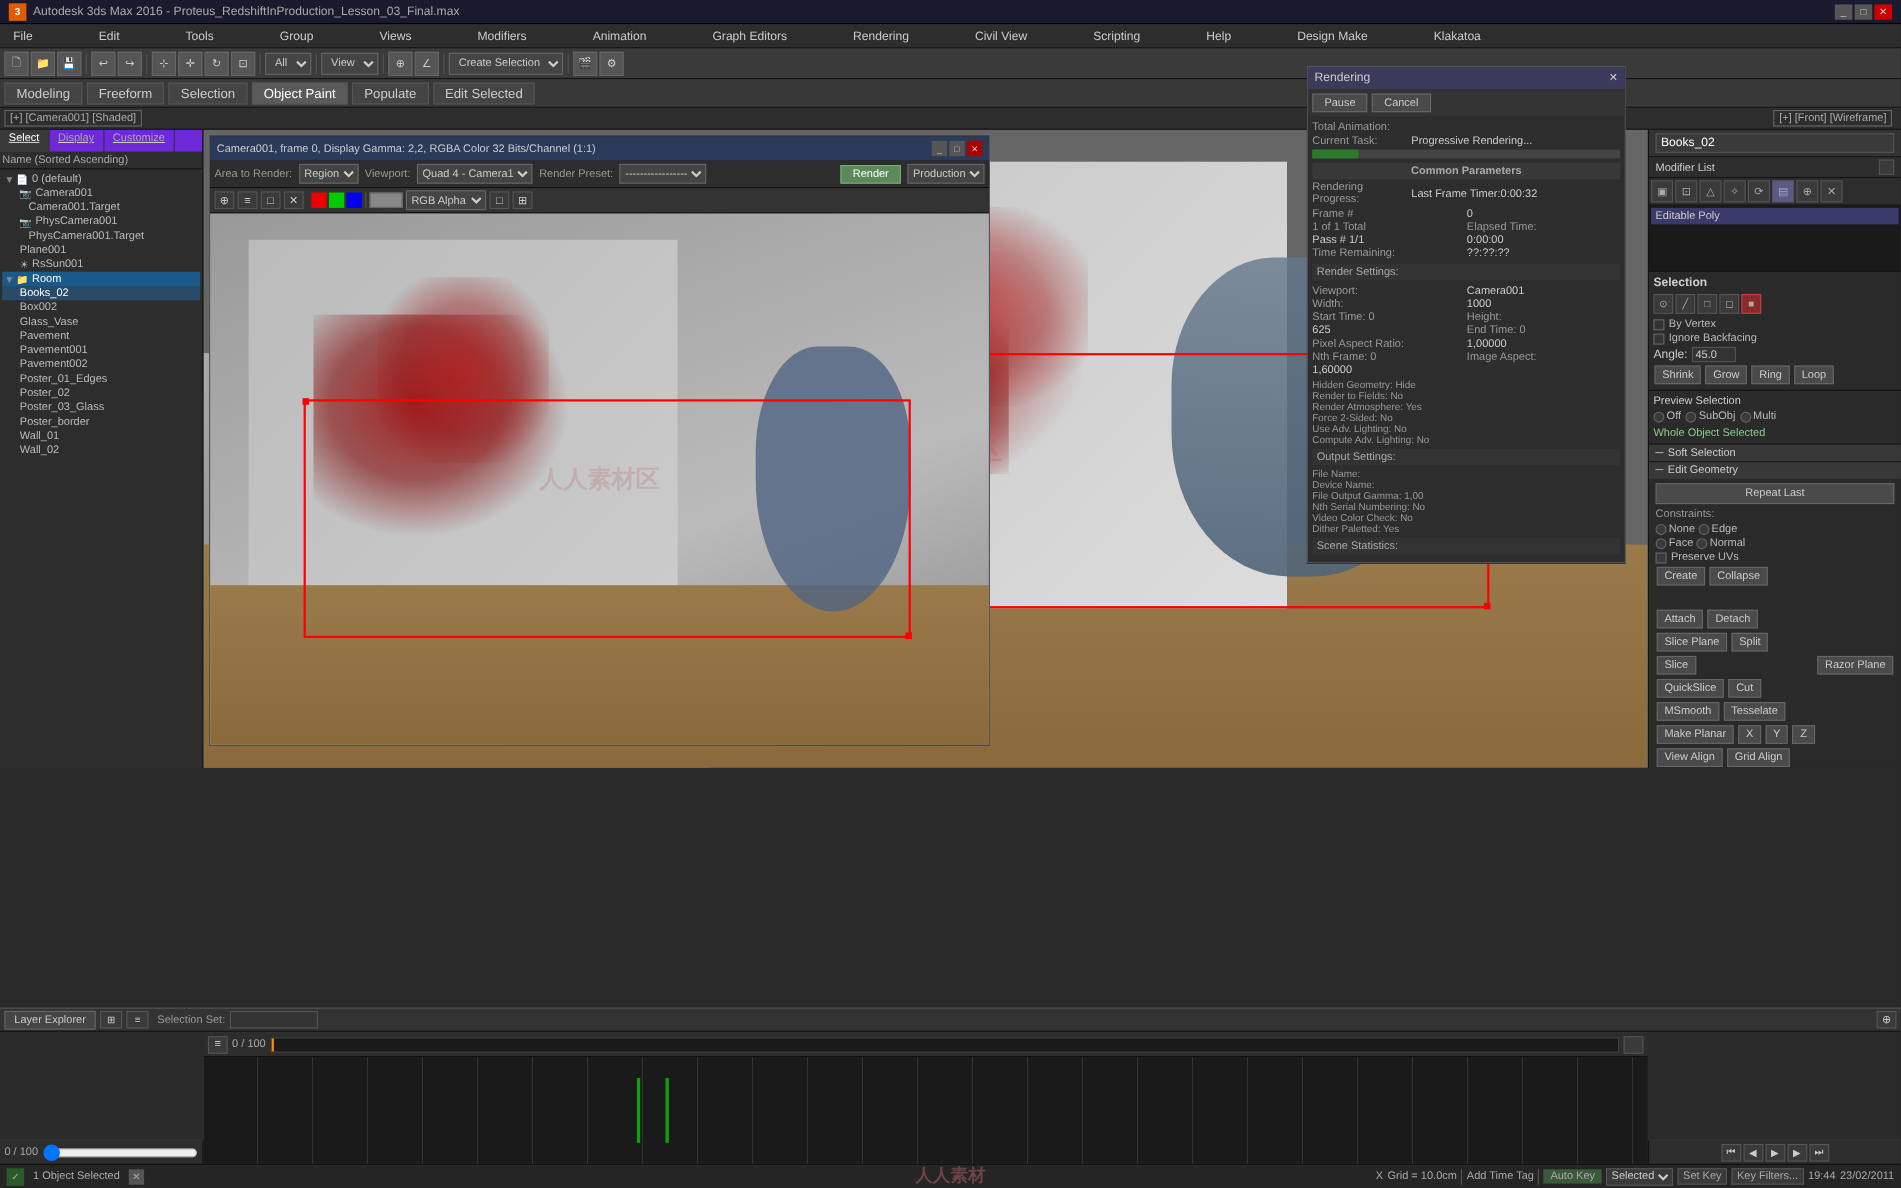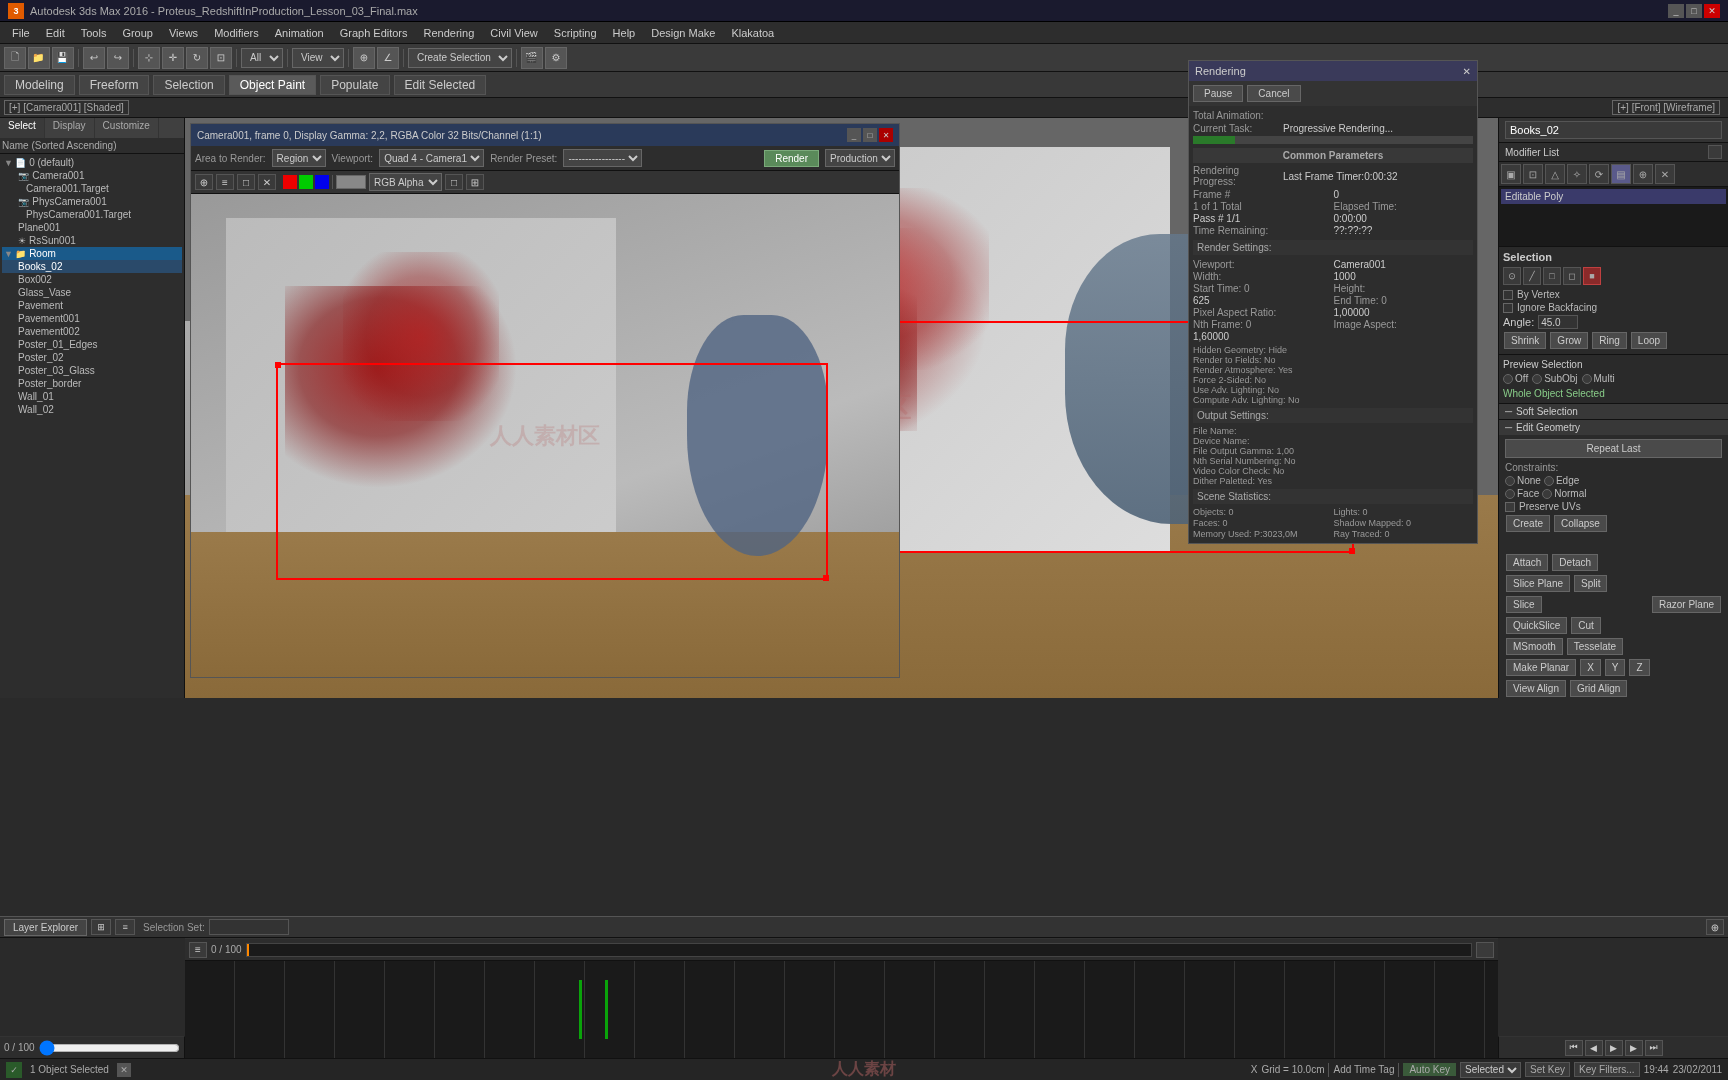--- a/index.html
+++ b/index.html
@@ -42,20 +42,21 @@
     .win-btn.close { background: #c00; }
 
     
     .menu-bar {
       background: #2d2d2d;
       height: 22px;
       display: flex;
       align-items: center;
       padding: 0 4px;
       border-bottom: 1px solid #111;
+      gap: 44px;
     }
     .menu-item {
       padding: 2px 8px;
       cursor: pointer;
       color: #ccc;
       font-size: 11px;
     }
 
     
     .toolbar {
@@ -109,22 +110,23 @@
     .left-panel {
       width: 185px;
       background: #2d2d2d;
       border-right: 1px solid #111;
       display: flex;
       flex-direction: column;
       overflow: hidden;
     }
     .left-panel-tabs {
       display: flex;
-      background: #404040;
+      background: #6d28d9;
       height: 20px;
+      text-decoration: underline;
     }
     .lp-tab {
       padding: 2px 8px;
       font-size: 10px;
       color: #aaa;
       cursor: pointer;
       border-right: 1px solid #333;
     }
     .lp-tab.active { background: #3a3a3a; color: #fff; }
     .scene-tree {
@@ -888,28 +890,20 @@
     <div style="font-size:9px; color:#999;">Use Adv. Lighting: No</div>
     <div style="font-size:9px; color:#999; margin-bottom:3px;">Compute Adv. Lighting: No</div>
     <div style="font-size:10px; color:#aaa; background:#333; padding:2px 4px; margin-bottom:3px;">Output Settings:</div>
     <div style="font-size:9px; color:#999;">File Name:</div>
     <div style="font-size:9px; color:#999;">Device Name:</div>
     <div style="font-size:9px; color:#999;">File Output Gamma: 1,00</div>
     <div style="font-size:9px; color:#999;">Nth Serial Numbering: No</div>
     <div style="font-size:9px; color:#999;">Video Color Check: No</div>
     <div style="font-size:9px; color:#999; margin-bottom:3px;">Dither Paletted: Yes</div>
     <div style="font-size:10px; color:#aaa; background:#333; padding:2px 4px; margin-bottom:3px;">Scene Statistics:</div>
-    <div style="display:grid; grid-template-columns:1fr 1fr; font-size:9px; gap:1px;">
-      <span style="color:#999;">Objects: 0</span>
-      <span style="color:#999;">Lights: 0</span>
-      <span style="color:#999;">Faces: 0</span>
-      <span style="color:#999;">Shadow Mapped: 0</span>
-      <span style="color:#999;">Memory Used: P:3023,0M</span>
-      <span style="color:#999;">Ray Traced: 0</span>
-    </div>
   </div>
 </div>
 
 <div style="position:absolute; bottom:142px; left:0; right:0; background:#333; height:22px; display:flex; align-items:center; padding:0 4px; font-size:10px; color:#ccc; border-top:1px solid #555; border-bottom:1px solid #111; z-index:5;">
   <div class="layer-tab">Layer Explorer</div>
   <div style="width:20px;height:16px;background:#3a3a3a;border:1px solid #555;margin-right:4px;cursor:pointer;display:flex;align-items:center;justify-content:center;font-size:9px;">⊞</div>
   <div style="width:20px;height:16px;background:#3a3a3a;border:1px solid #555;cursor:pointer;display:flex;align-items:center;justify-content:center;font-size:9px;">≡</div>
   <span style="margin-left:8px; color:#999;">Selection Set:</span>
   <input type="text" style="margin-left: 4px; height: 16px; width: 80px; background: rgb(51, 51, 51); border: 1px solid rgb(85, 85, 85); color: rgb(204, 204, 204); font-size: 10px; padding: 0px 2px;">
   <div style="margin-left:auto;display:flex;gap:2px;">

